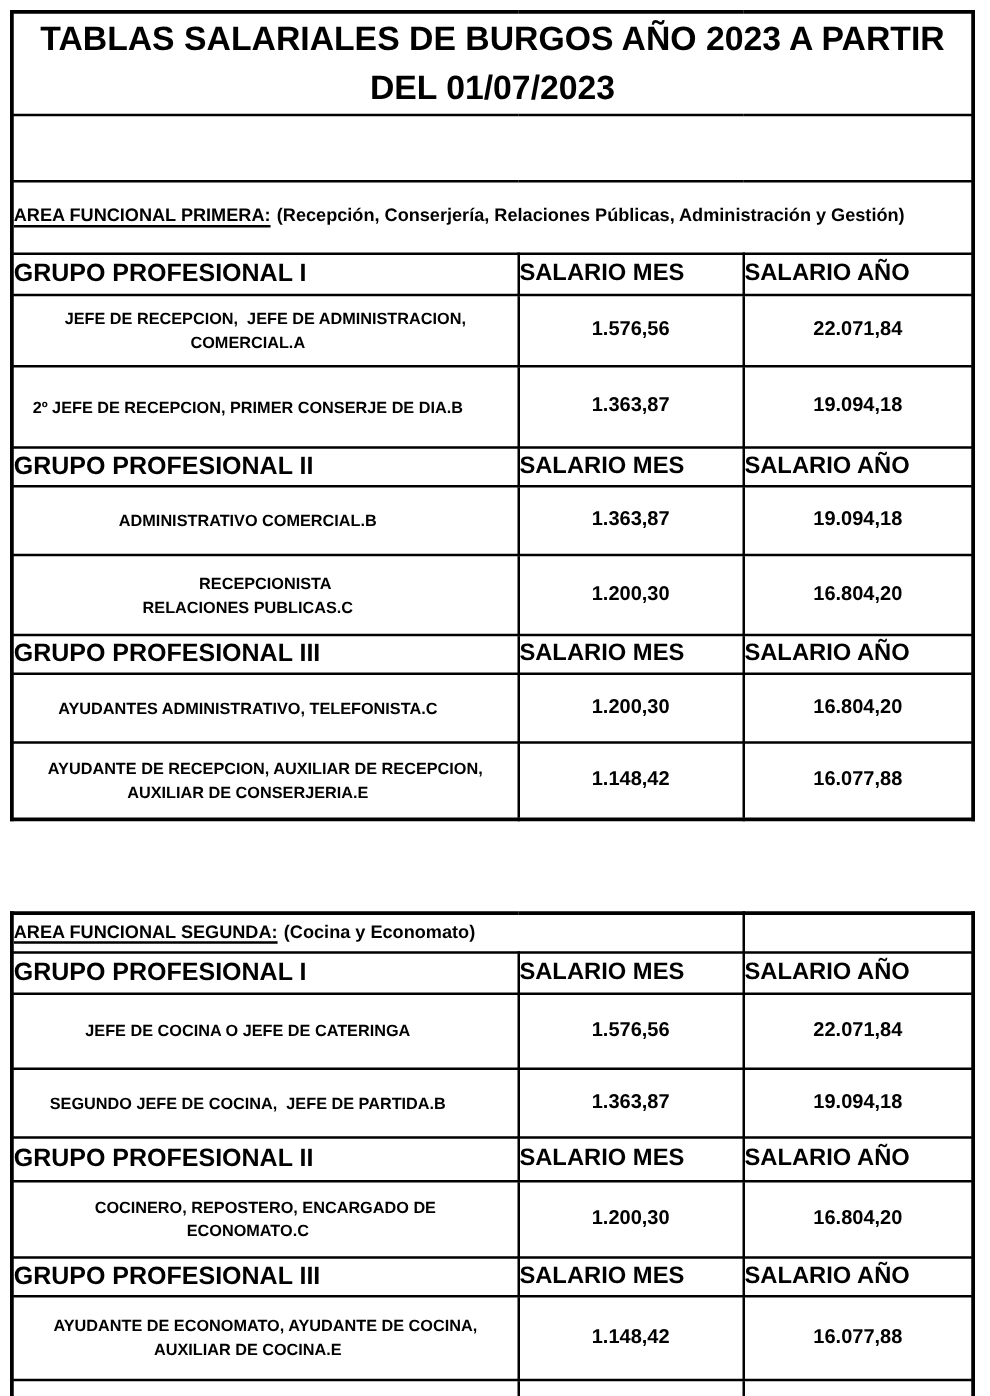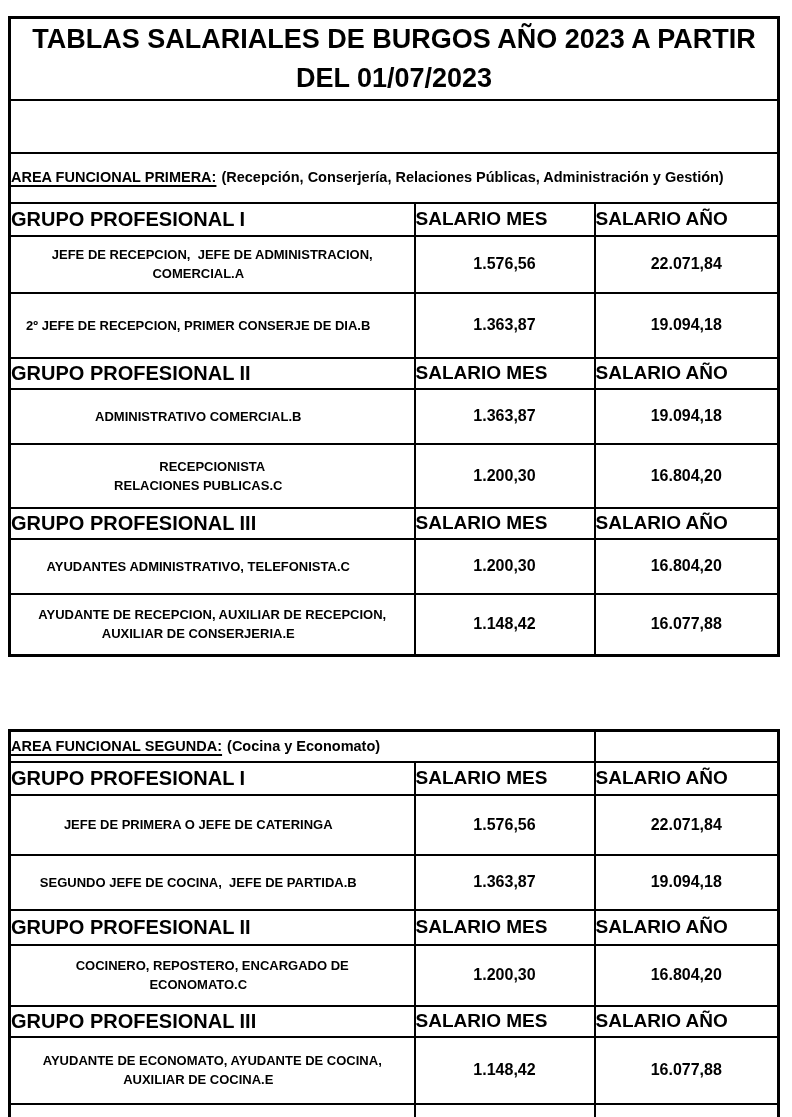--- a/index.html
+++ b/index.html
@@ -8,21 +8,21 @@
     background: #ffffff;
   }
   body {
     width: 792px;
     height: 1117px;
     overflow: hidden;
     font-family: "Liberation Sans", sans-serif;
     color: #000000;
   }
   .page {
-    padding: 16px 0 0 8px;
+    padding: 8px 0 0 8px;
   }
   table.tbl {
     border-collapse: collapse;
     table-layout: fixed;
     width: 769px;
     border: 3px solid #000000;
   }
   table.tbl.t2 {
     margin-top: 72px;
     border-bottom: none;
@@ -100,21 +100,21 @@
       <td colspan="3" class="title-cell">
         <div>TABLAS SALARIALES DE BURGOS AÑO 2023 A PARTIR</div>
         <div>DEL 01/07/2023</div>
       </td>
     </tr>
 
     <tr style="height:53px">
       <td colspan="3"></td>
     </tr>
 
-    <tr style="height:50px">
+    <tr style="height:58px">
       <td colspan="3" class="area-cell">
         <span class="area-h">AREA FUNCIONAL PRIMERA:</span><span class="area-d">(Recepción, Conserjería, Relaciones Públicas, Administración y Gestión)</span>
       </td>
     </tr>
 
     <tr style="height:33px">
       <td class="grp-name">GRUPO PROFESIONAL I</td>
       <td class="colhdr">SALARIO MES</td>
       <td class="colhdr">SALARIO AÑO</td>
     </tr>
@@ -225,21 +225,21 @@
 
     <tr style="height:33px">
       <td class="grp-name">GRUPO PROFESIONAL I</td>
       <td class="colhdr">SALARIO MES</td>
       <td class="colhdr">SALARIO AÑO</td>
     </tr>
 
     <tr style="height:60px">
       <td class="pos">
         <div class="pos-line">
-              <span>JEFE DE PRIMERA O JEFE DE CATERING</span>
+              <span>JEFE DE COCINA O JEFE DE CATERING</span>
               <span class="level">A</span>
             </div>
       </td>
       <td class="num">1.576,56</td>
       <td class="num">22.071,84</td>
     </tr>
 
     <tr style="height:55px">
       <td class="pos">
         <div class="pos-line">

